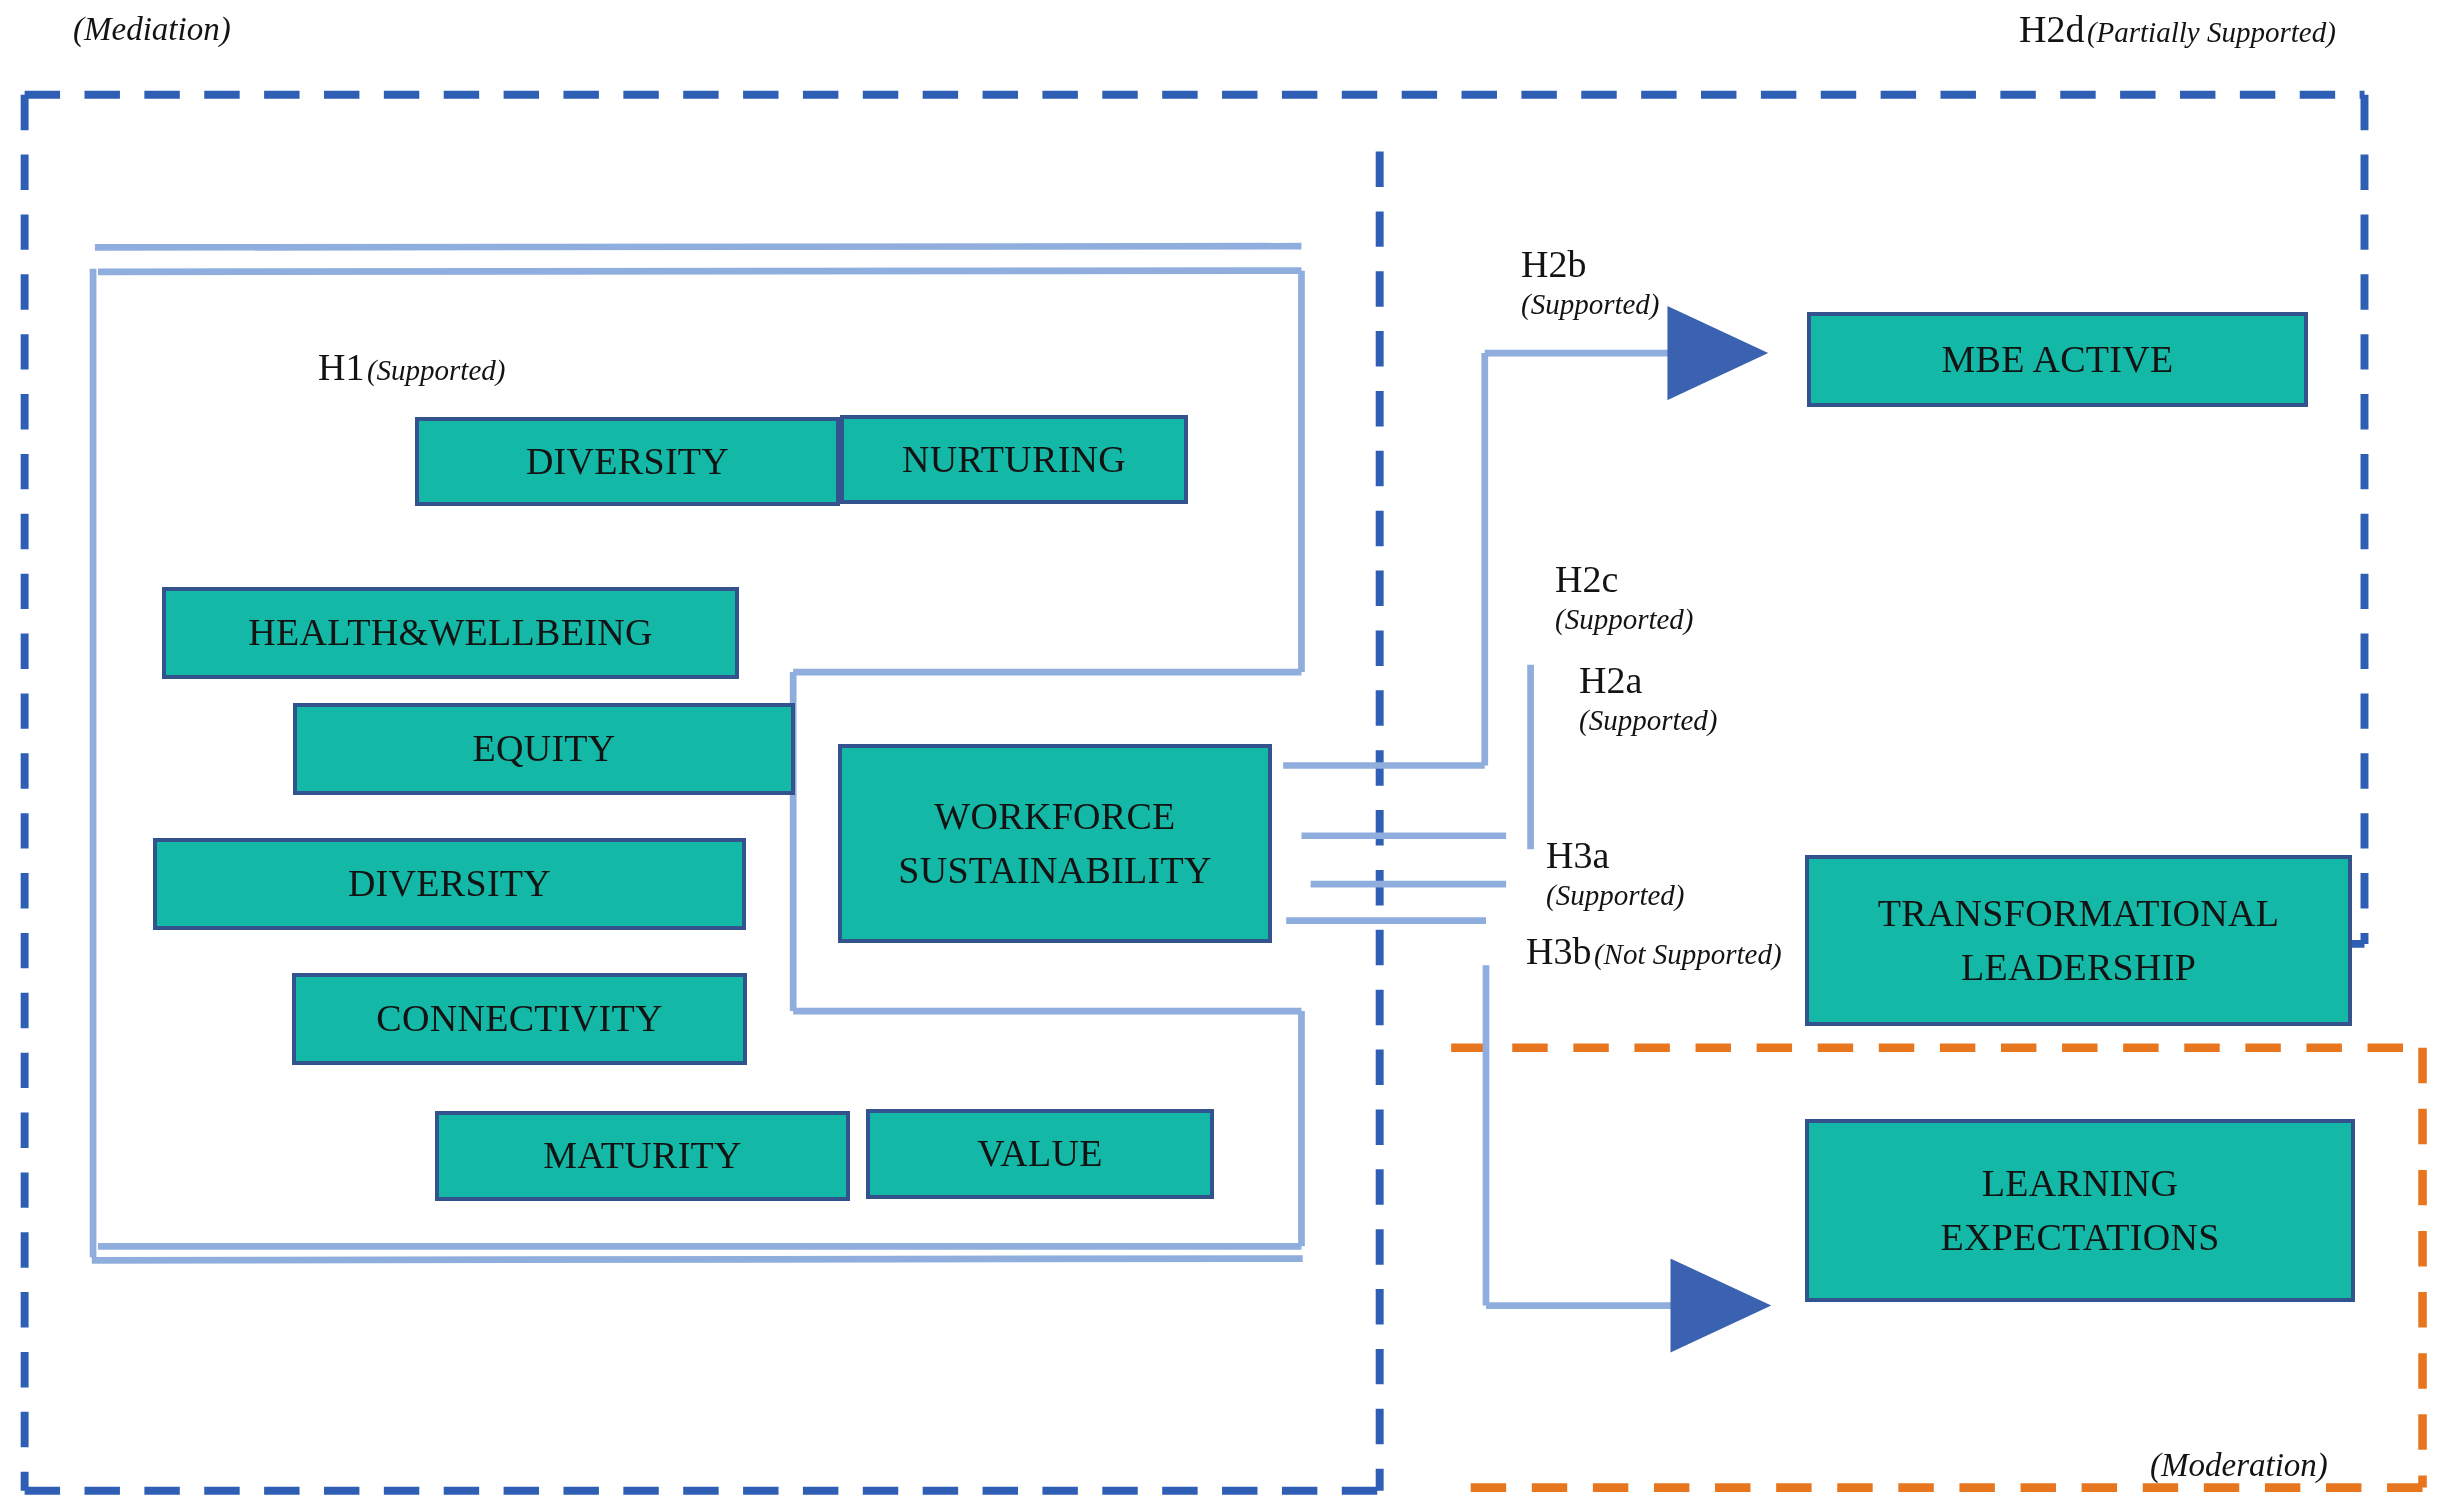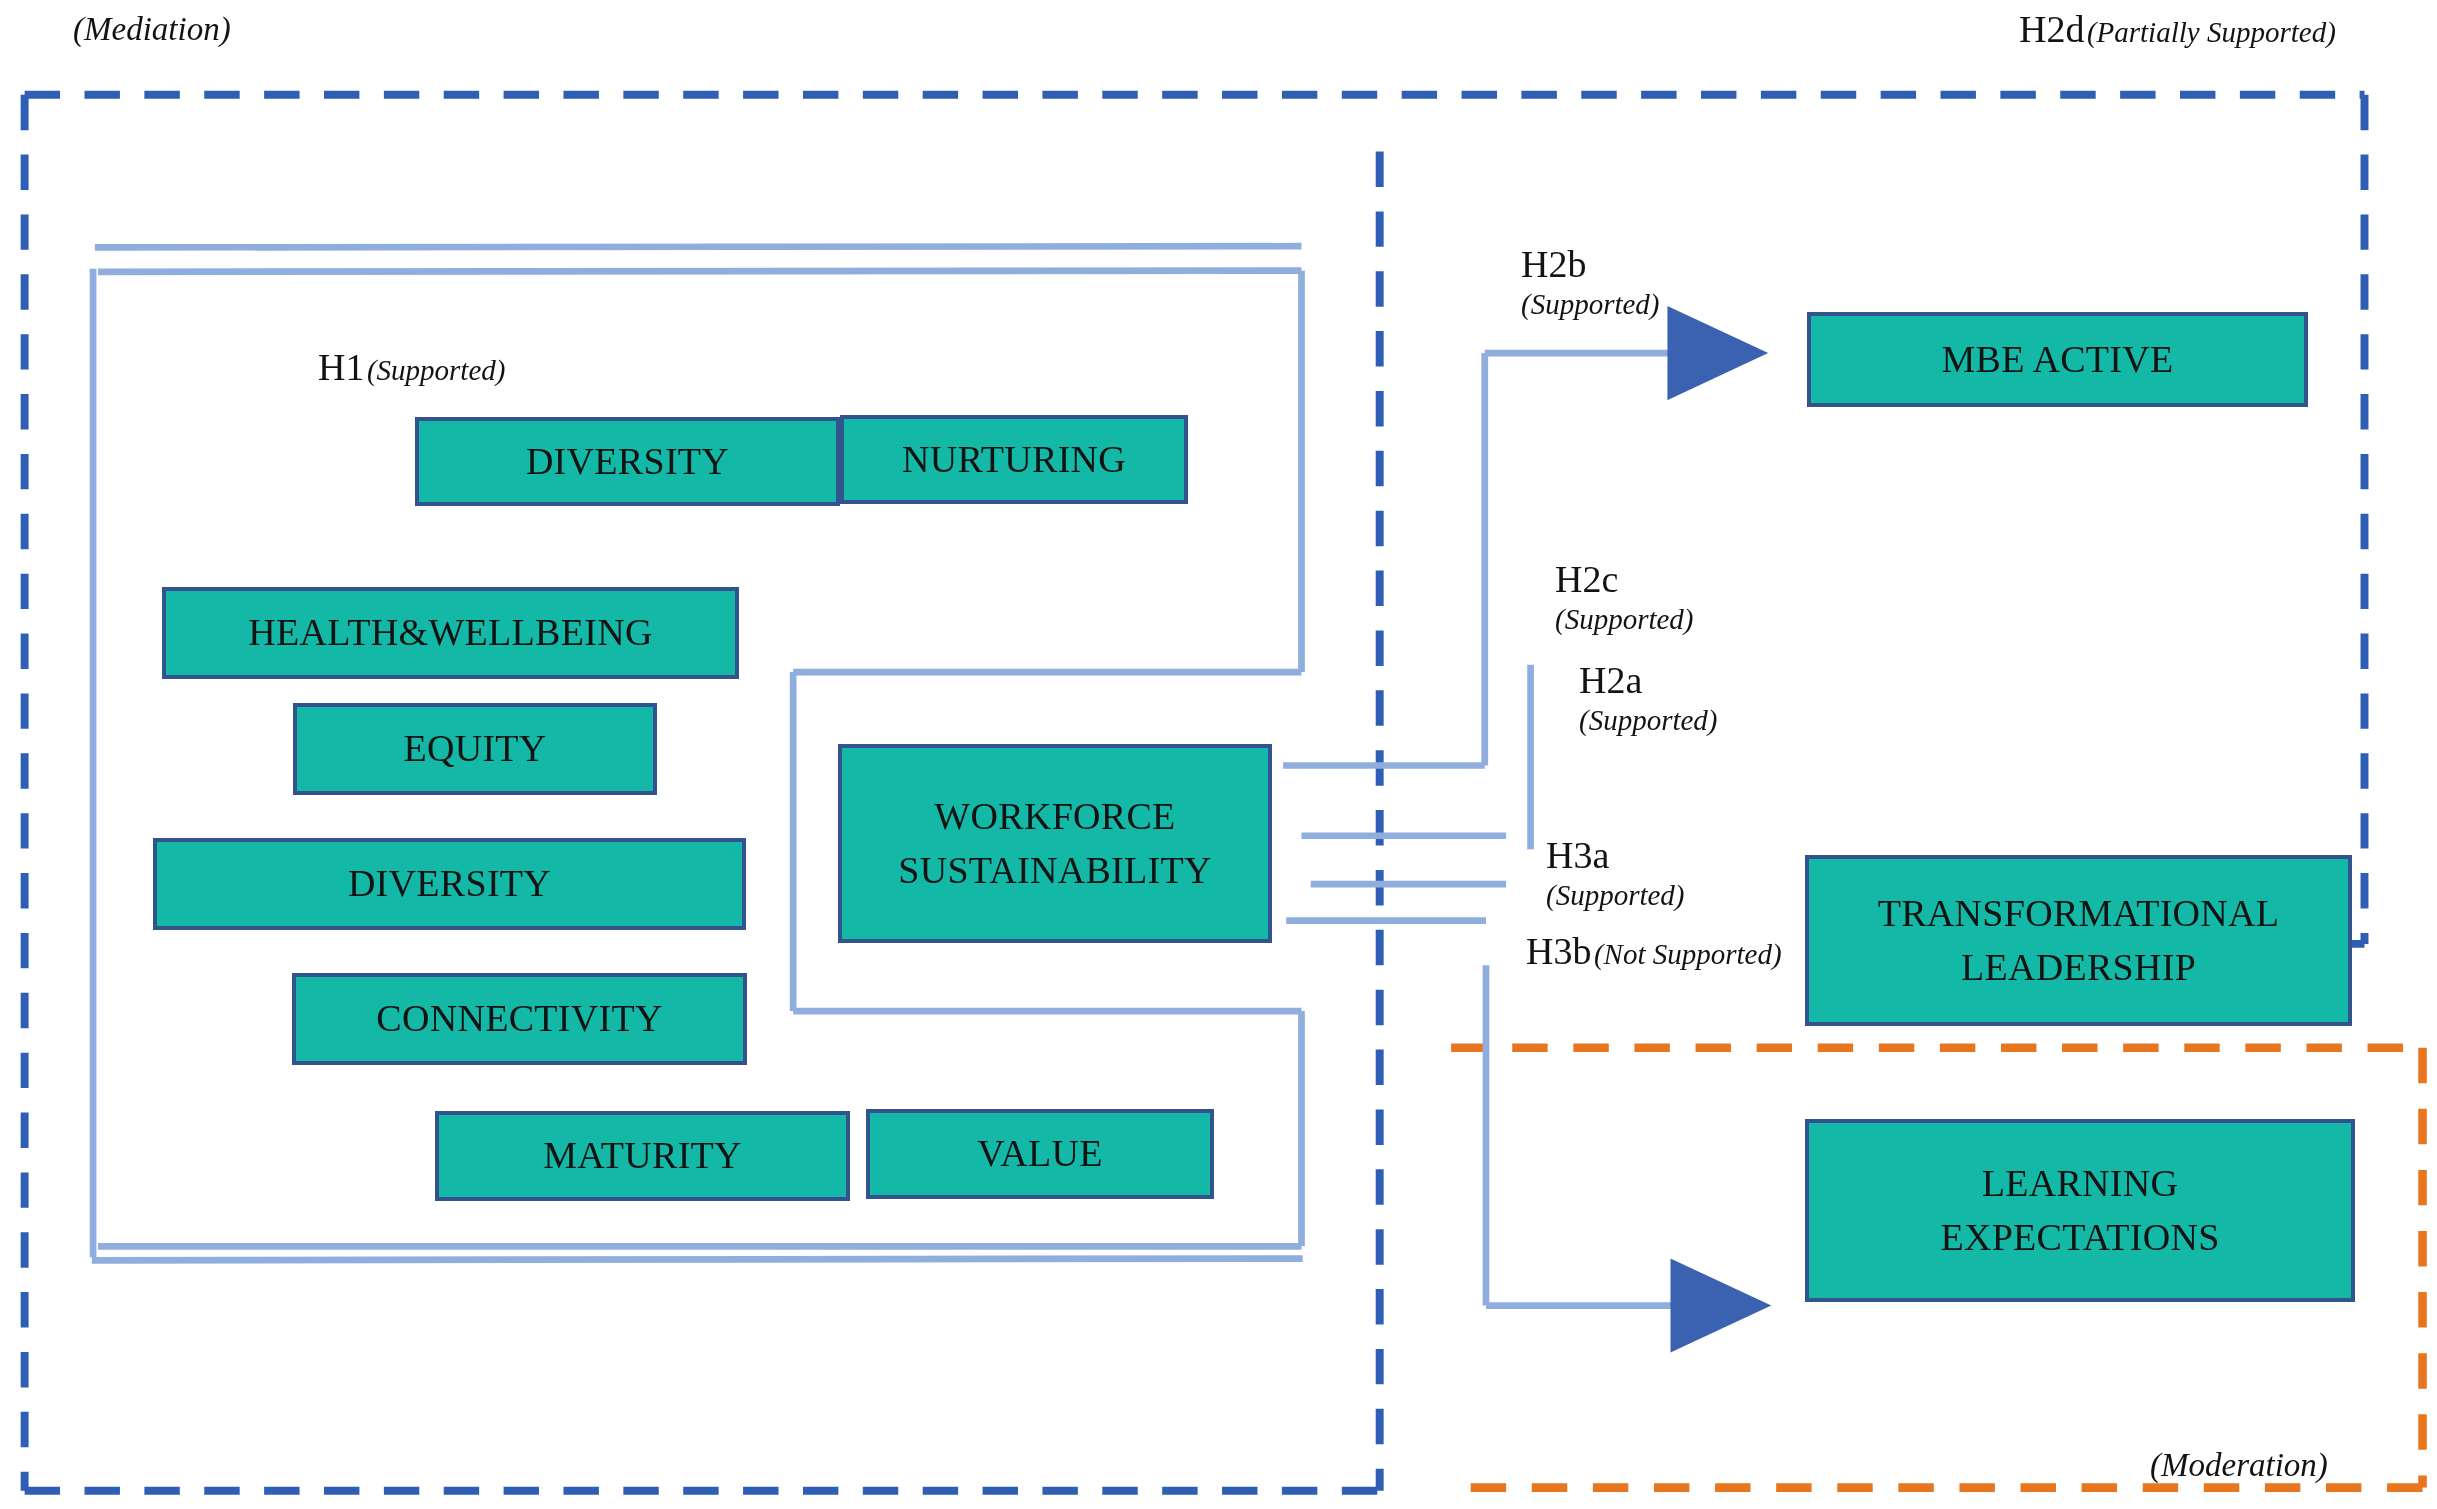--- a/index.html
+++ b/index.html
@@ -141,21 +141,21 @@
   </div>
 
   <div class="node-box" style="left:840px; top:415px; width:348px; height:89px;">
     <span class="node-label">NURTURING</span>
   </div>
 
   <div class="node-box" style="left:162px; top:587px; width:577px; height:92px;">
     <span class="node-label">HEALTH&amp;WELLBEING</span>
   </div>
 
-  <div class="node-box" style="left:293px; top:703px; width:364px; height:92px;align-items:center;">
+  <div class="node-box" style="left:293px; top:703px; width:502px; height:92px;align-items:center;">
     <span class="node-label">EQUITY</span>
   </div>
 
   <div class="node-box" style="left:153px; top:838px; width:593px; height:92px;">
     <span class="node-label">DIVERSITY</span>
   </div>
 
   <div class="node-box" style="left:292px; top:973px; width:455px; height:92px;">
     <span class="node-label">CONNECTIVITY</span>
   </div>

